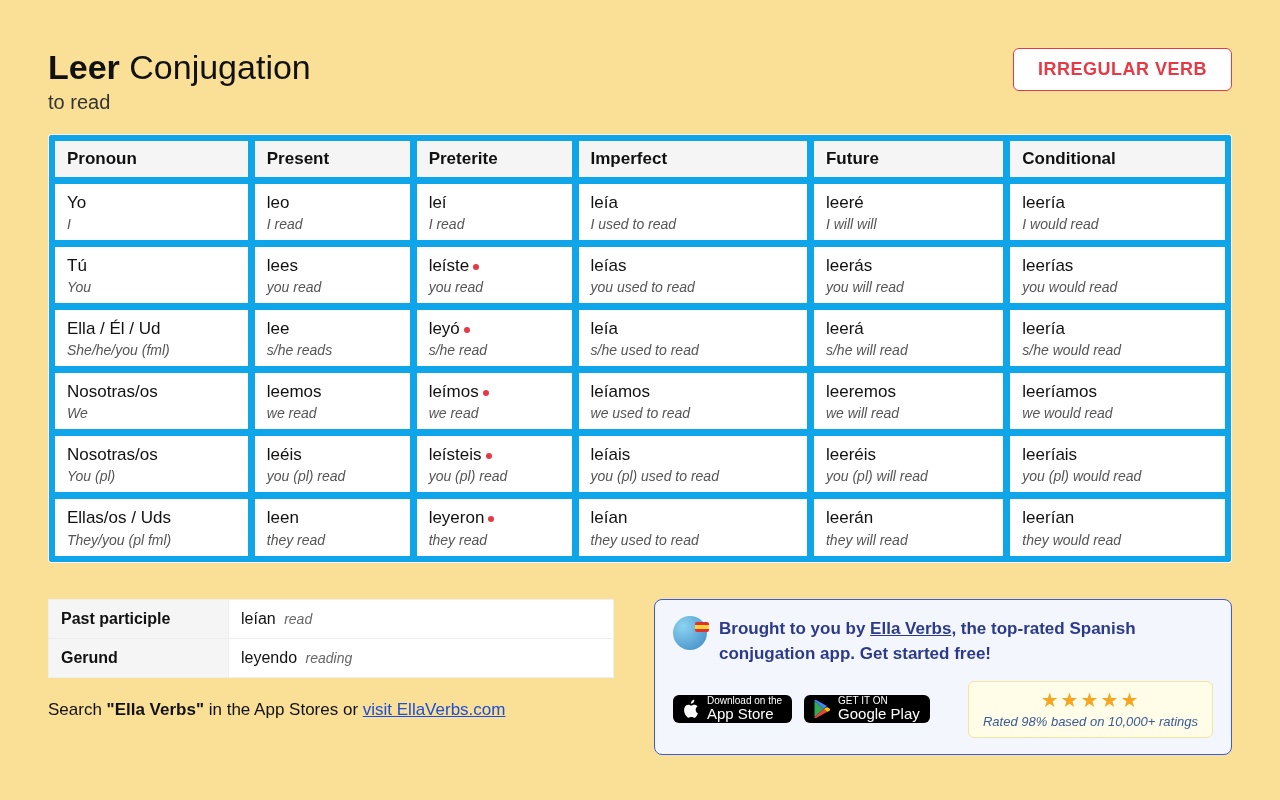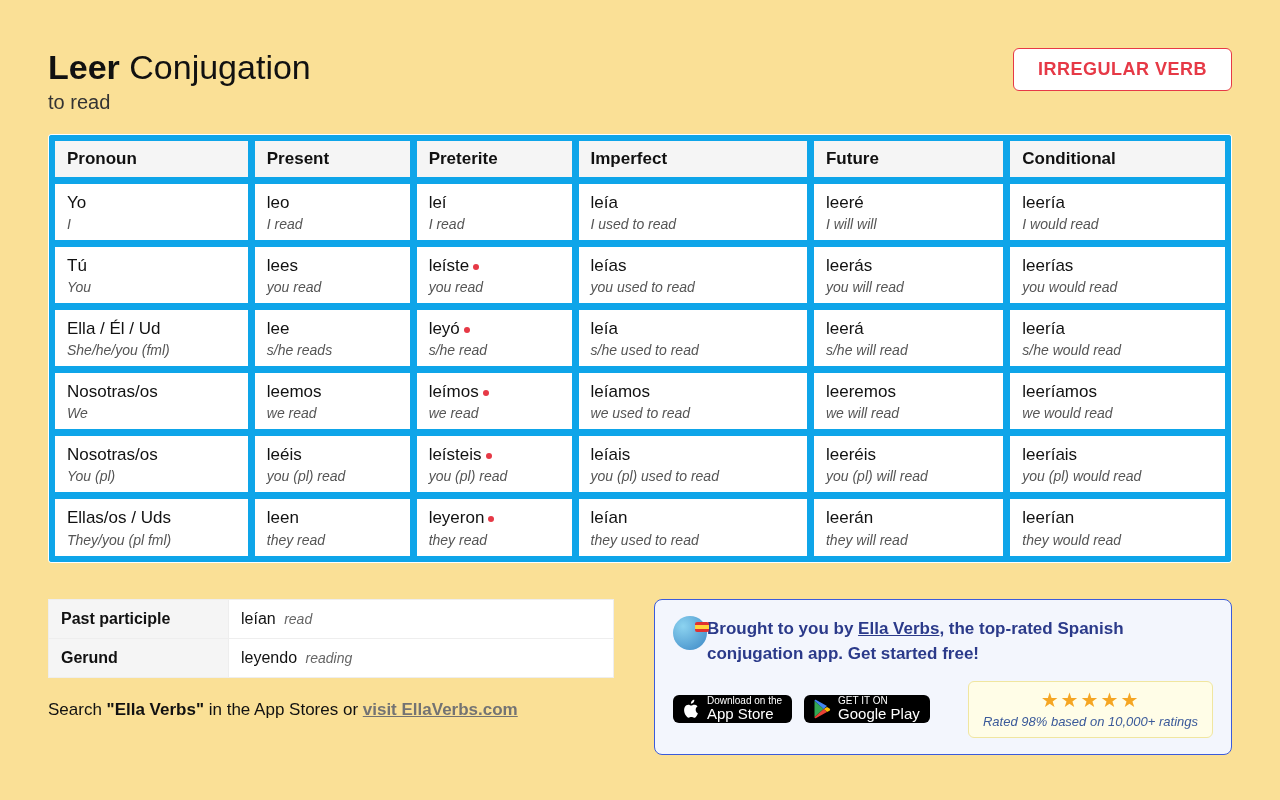--- a/index.html
+++ b/index.html
@@ -105,30 +105,31 @@
     font-style: italic;
     color: #666;
     font-size: 14px;
     margin-left: 4px;
   }
   .search-line {
     margin-top: 22px;
     font-size: 17px;
   }
   .search-line .bold { font-weight: 700; }
-  .search-line a { color: #737373; font-weight: 700; text-decoration: underline; margin-top: 8px; }
+  .search-line a { color: #1d4ed8; font-weight: 400; text-decoration: underline; margin-top: 8px; }
   .promo {
     flex: 1;
     background: #f3f6fd;
     border: 1px solid #3b5bdb;
     border-radius: 8px;
     padding: 16px 18px;
   }
   .promo-top {
     display: flex;
+    gap: 12px;
     font-size: 17px;
     color: #2b3a8a;
     line-height: 1.5;
     font-weight: 600;
   }
   .promo-top a { color: #2b3a8a; text-decoration: underline; }
   .promo-icon {
     width: 34px; height: 34px; flex-shrink: 0;
     border-radius: 50%;
     background: radial-gradient(circle at 30% 30%, #8cd3f0, #3b87c5);

